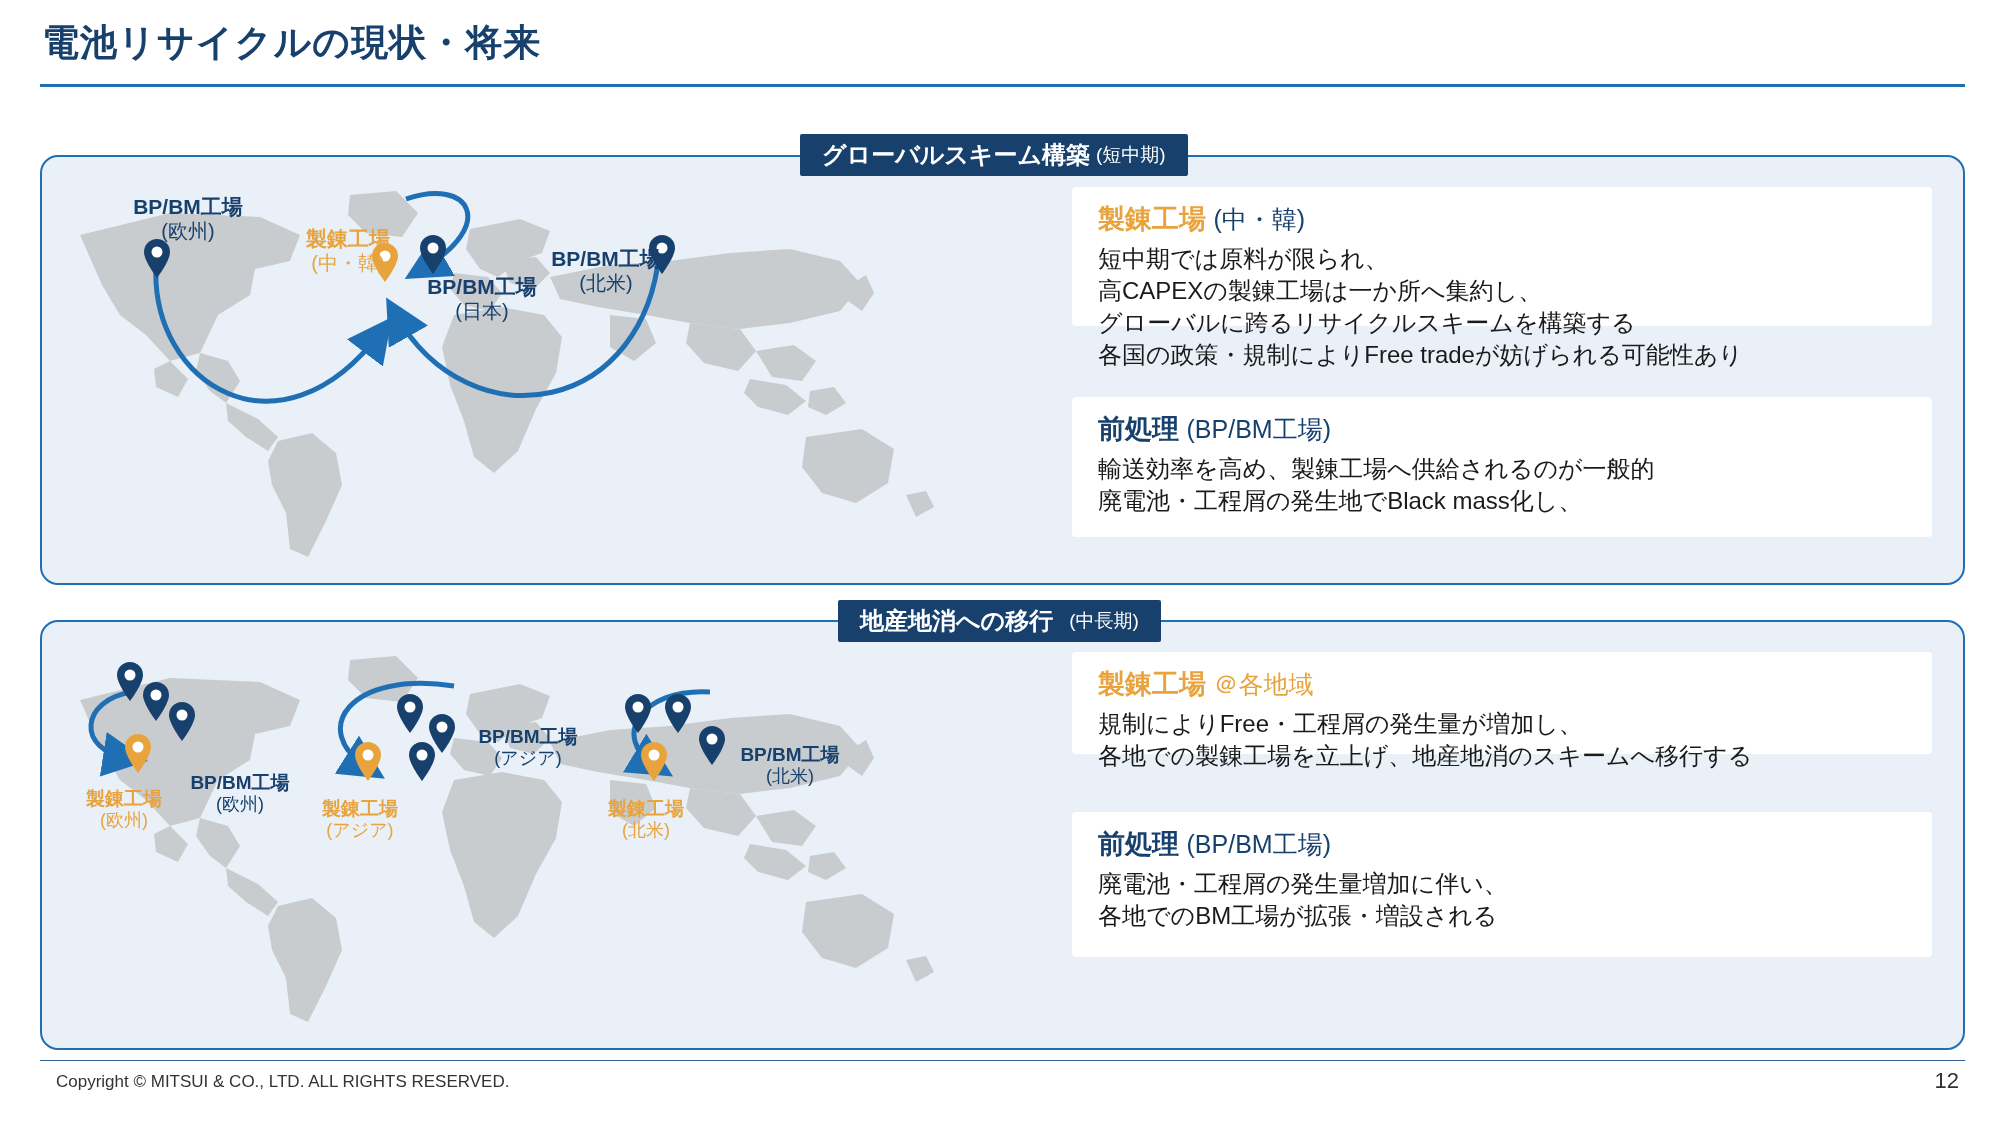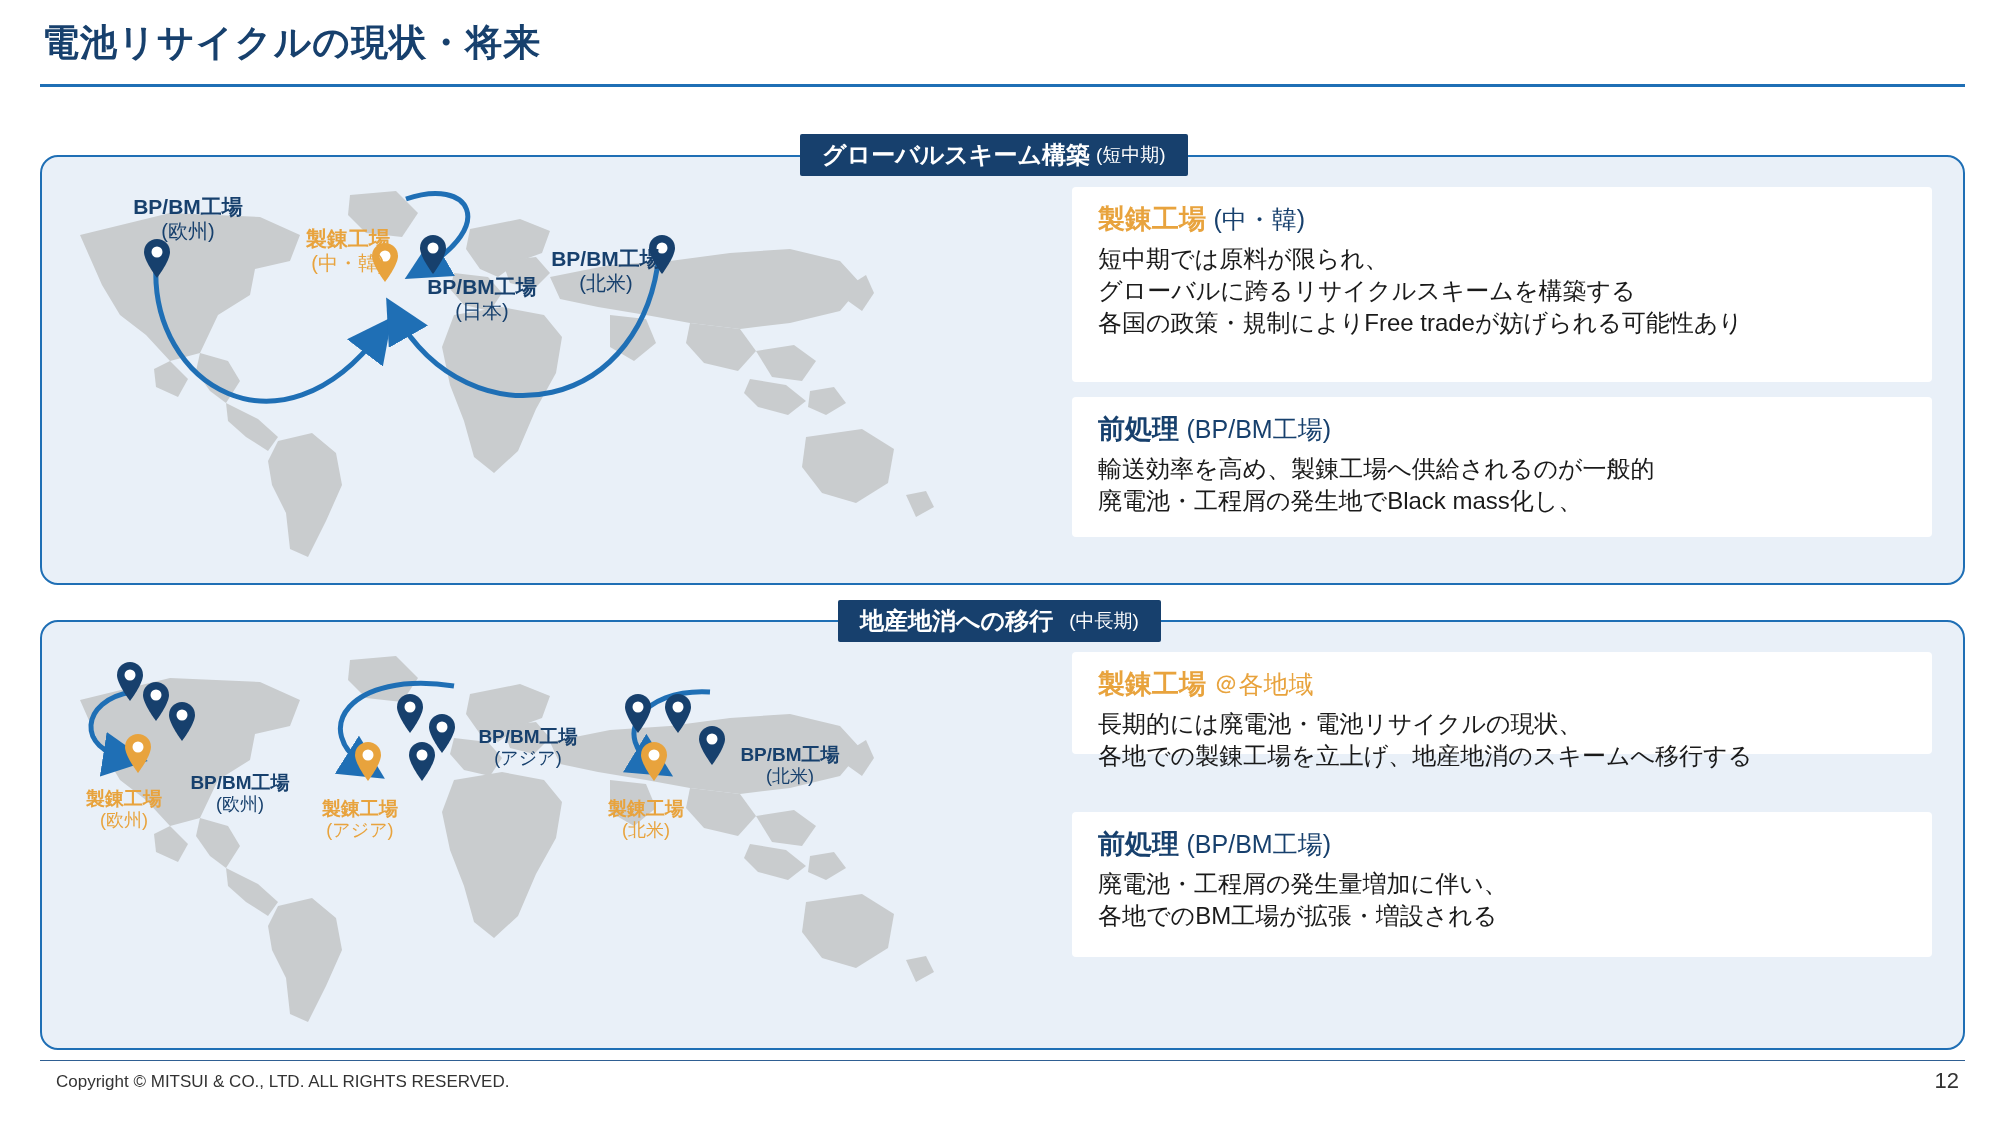--- a/index.html
+++ b/index.html
@@ -117,21 +117,21 @@
   .card-head .head-sub { color: #17406d; font-weight: normal; font-size: 25px; }
   .card-head .head-sub-orange { color: #e8a33d; font-weight: normal; font-size: 25px; }
   .card-body {
     font-size: 24px;
     line-height: 1.33;
     color: #1a1a1a;
   }
   .card-body div { white-space: nowrap; }
 
   
-  #card-t1 { left: 1030px; top: 30px; width: 860px; height: 195px; }
+  #card-t1 { left: 1030px; top: 30px; width: 860px; height: 139px; }
   #card-t2 { left: 1030px; top: 240px; width: 860px; height: 140px; }
   
   #card-b1 { left: 1030px; top: 30px; width: 860px; height: 102px; }
   #card-b2 { left: 1030px; top: 190px; width: 860px; height: 145px; }
 
   
   .marker {
     position: absolute;
     width: 30px;
     height: 40px;
@@ -265,20 +265,21 @@
     </div>
   </div>
 
   <div class="card" id="card-t1">
     <div class="card-head">
       <span class="hl-orange">製錬工場</span>
       <span class="head-sub">(中・韓)</span>
     </div>
     <div class="card-body">
       <div>短中期では原料が限られ、</div>
+      <div>高CAPEXの製錬工場は一か所へ集約し、</div>
       <div>グローバルに跨るリサイクルスキームを構築する</div>
       <div>各国の政策・規制によりFree tradeが妨げられる可能性あり</div>
     </div>
   </div>
 
   <div class="card" id="card-t2">
     <div class="card-head">
       <span class="hl-blue">前処理</span>
       <span class="head-sub">(BP/BM工場)</span>
     </div>
@@ -408,21 +409,21 @@
       <span class="l2">(北米)</span>
     </div>
   </div>
 
   <div class="card" id="card-b1">
     <div class="card-head">
       <span class="hl-orange">製錬工場</span>
       <span class="head-sub-orange">＠各地域</span>
     </div>
     <div class="card-body">
-      <div>長期的には廃電池・電池リサイクルの現状、</div>
+      <div>規制によりFree・工程屑の発生量が増加し、</div>
       <div>各地での製錬工場を立上げ、地産地消のスキームへ移行する</div>
     </div>
   </div>
 
   <div class="card" id="card-b2">
     <div class="card-head">
       <span class="hl-blue">前処理</span>
       <span class="head-sub">(BP/BM工場)</span>
     </div>
     <div class="card-body">

